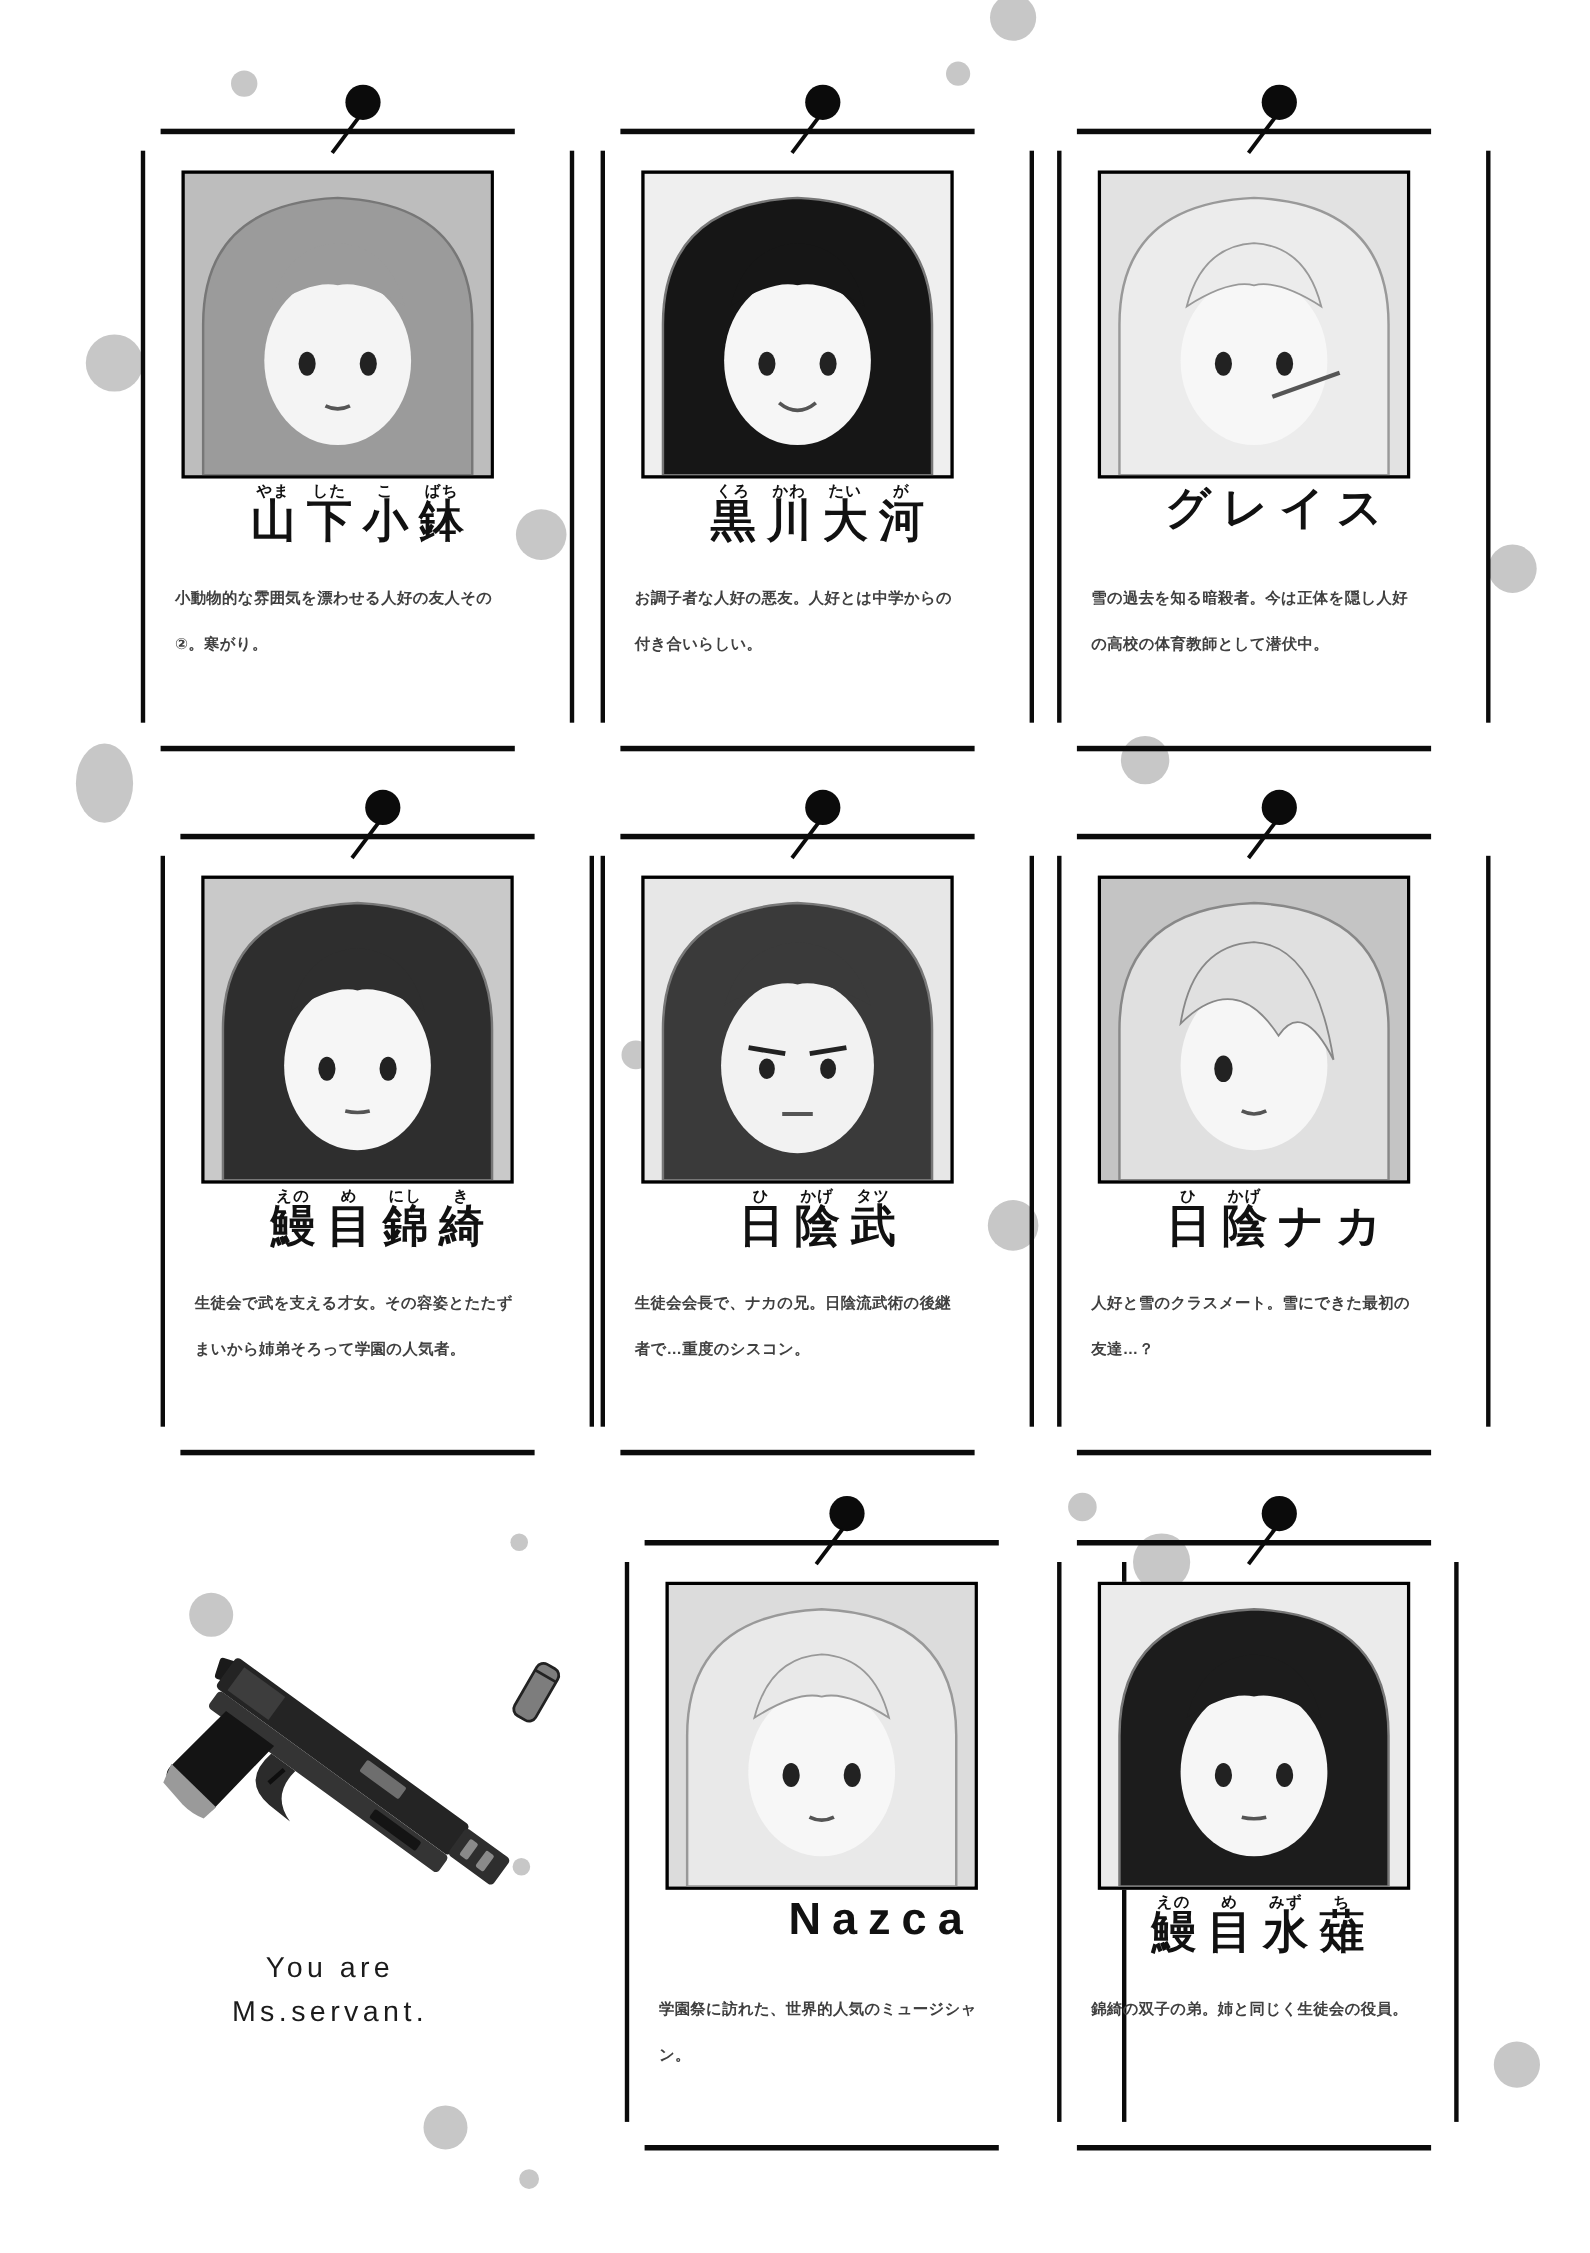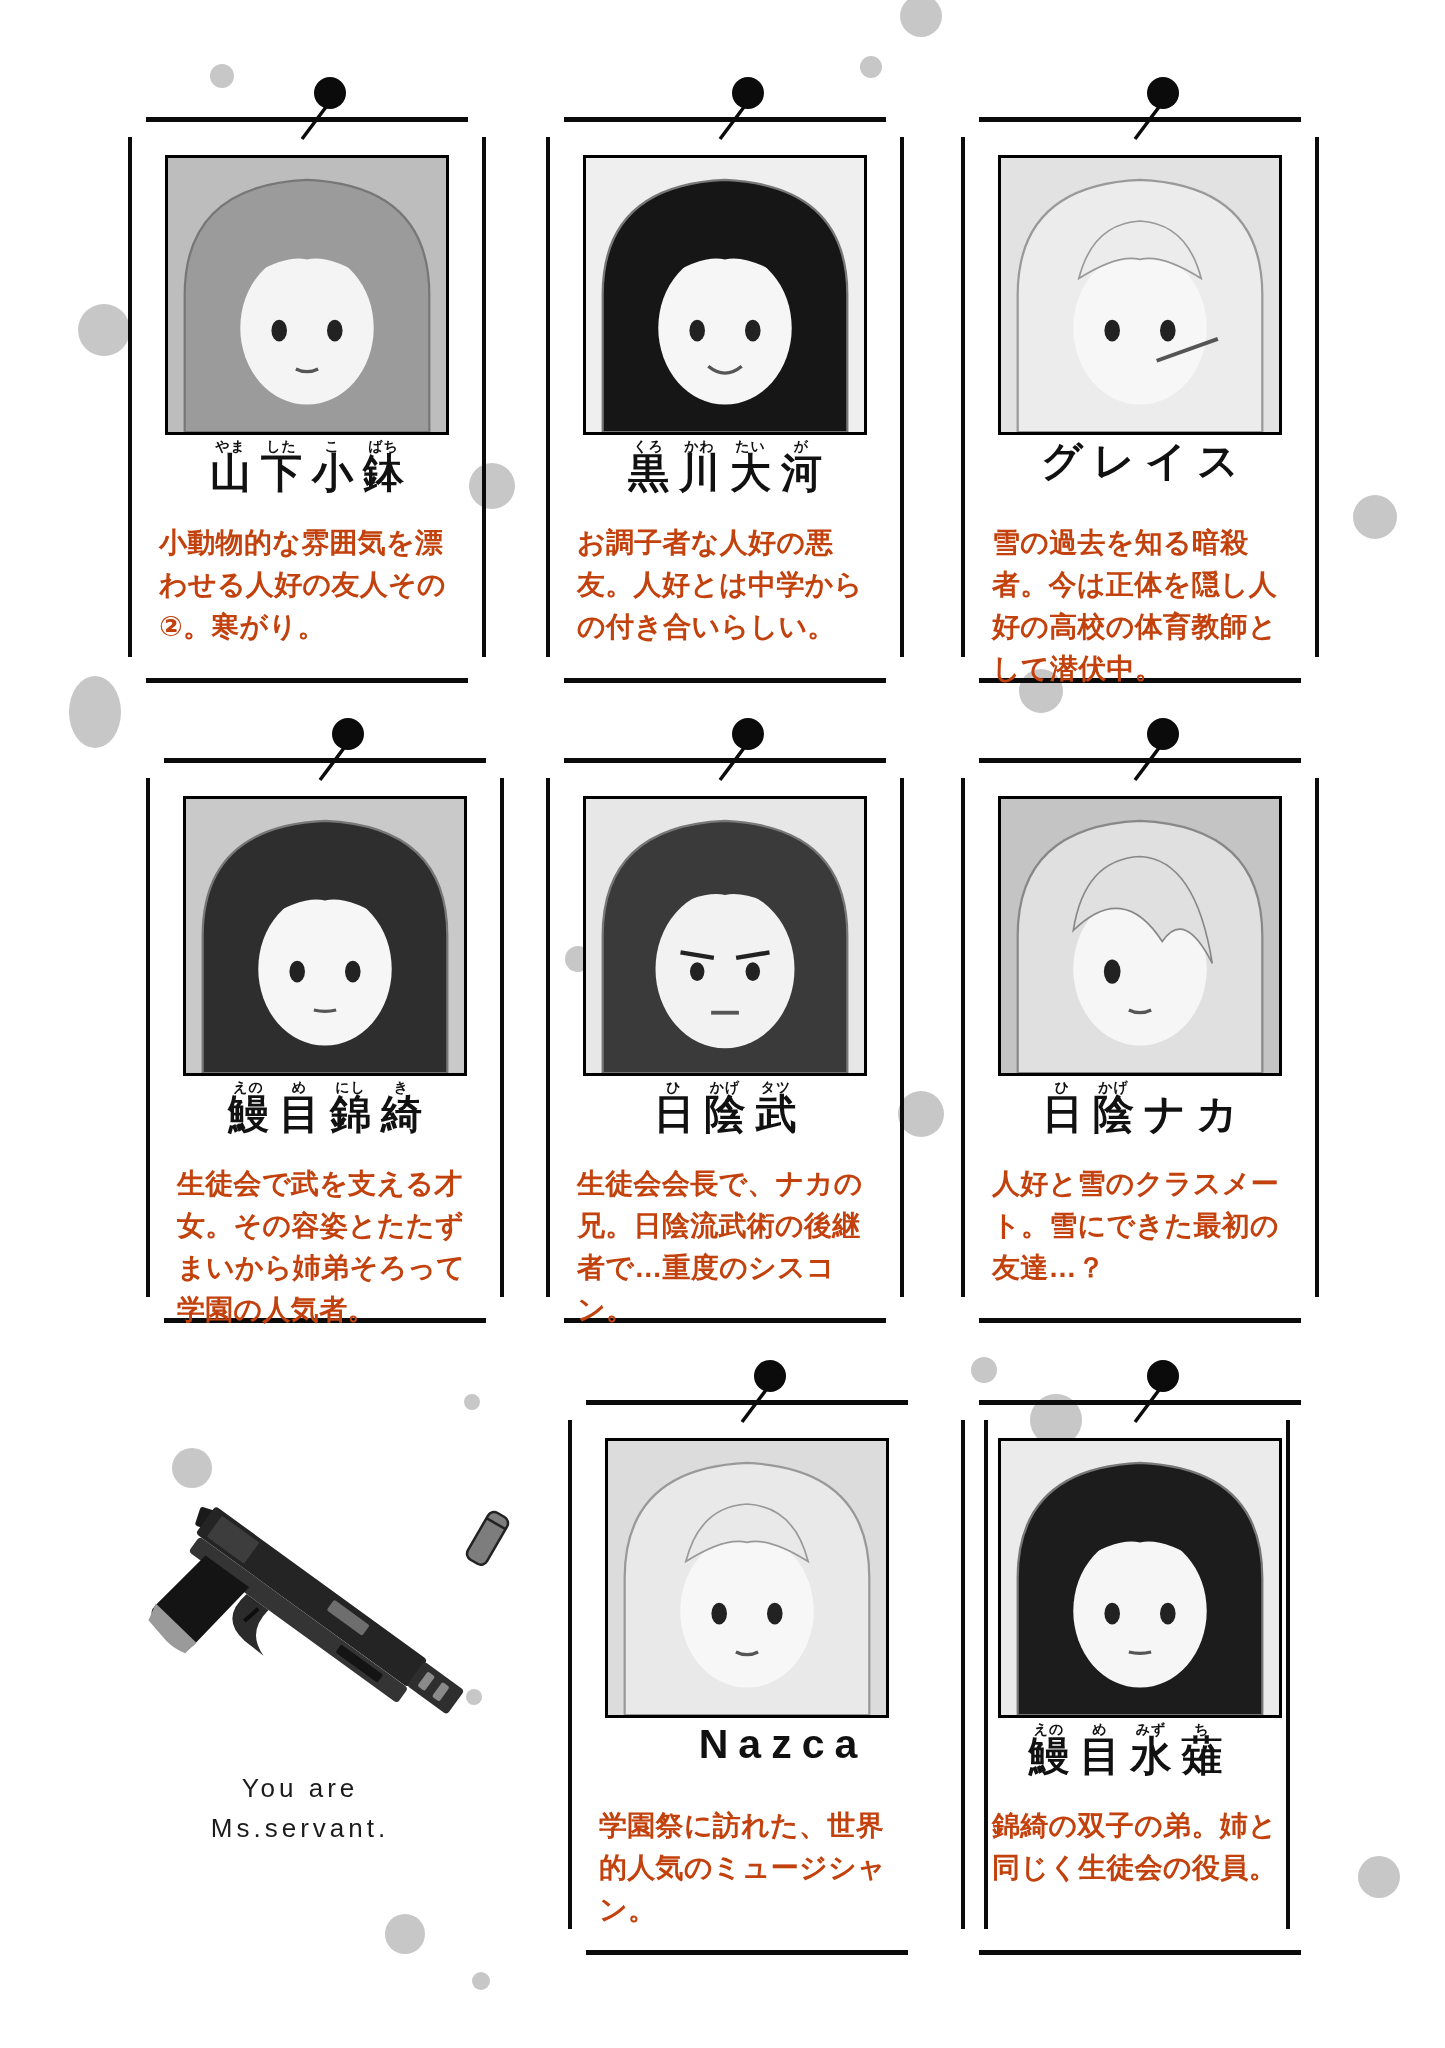--- a/index.html
+++ b/index.html
@@ -3,42 +3,42 @@
 <meta charset="utf-8">
 <style>
   html,body{margin:0;padding:0;background:#ffffff;}
   .page{
     position:relative;width:1445px;height:2048px;background:#ffffff;
     overflow:hidden;font-family:"Liberation Sans","DejaVu Sans",sans-serif;color:#111;
   }
   
   .dot{position:absolute;background:#c7c7c7;border-radius:50%;z-index:0;}
   
-  .cell{position:absolute;z-index:1;}
+  .cell{position:absolute;z-index:1;padding-left:36px;}
   .line{position:absolute;background:#0b0b0b;}
   .line-top{left:18px;top:0;width:322px;height:5px;}
   .line-bottom{left:18px;bottom:0;width:322px;height:5px;}
   .line-left{left:0;top:20px;bottom:26px;width:4px;}
   .line-right{right:0;top:20px;bottom:26px;width:4px;}
   .pin{position:absolute;left:158px;top:-48px;z-index:2;}
   .portrait{
     position:absolute;left:37px;top:38px;width:284px;height:280px;
     margin:0;border:3px solid #000;box-sizing:border-box;background:#ddd;overflow:hidden;
   }
   .portrait svg{display:block;width:100%;height:100%;}
   .name{
     position:absolute;top:322px;left:0;right:0;margin:0;text-align:center;
     font-size:41px;font-weight:800;letter-spacing:0;line-height:1.1;white-space:nowrap;
   }
   .name ruby{ruby-align:center;margin:0 5px;}
   .name rt{font-size:14px;font-weight:700;letter-spacing:1px;}
   .desc{
     position:absolute;top:405px;left:31px;width:298px;margin:0;
-    font-size:28px;line-height:42px;font-weight:600;letter-spacing:0.3px;
-    text-align:left;word-break:break-all;color:#c2410c;
+    font-size:14px;line-height:42px;font-weight:600;letter-spacing:0.3px;
+    text-align:left;word-break:break-all;color:#404040;
   }
   
   .gun-cell{position:absolute;z-index:1;}
   .caption{
     position:absolute;left:0;top:338px;width:440px;text-align:center;
     font-size:26px;line-height:40px;letter-spacing:4px;font-weight:500;color:#1b1b1b;
   }
 </style>
 </head>
 <body>

